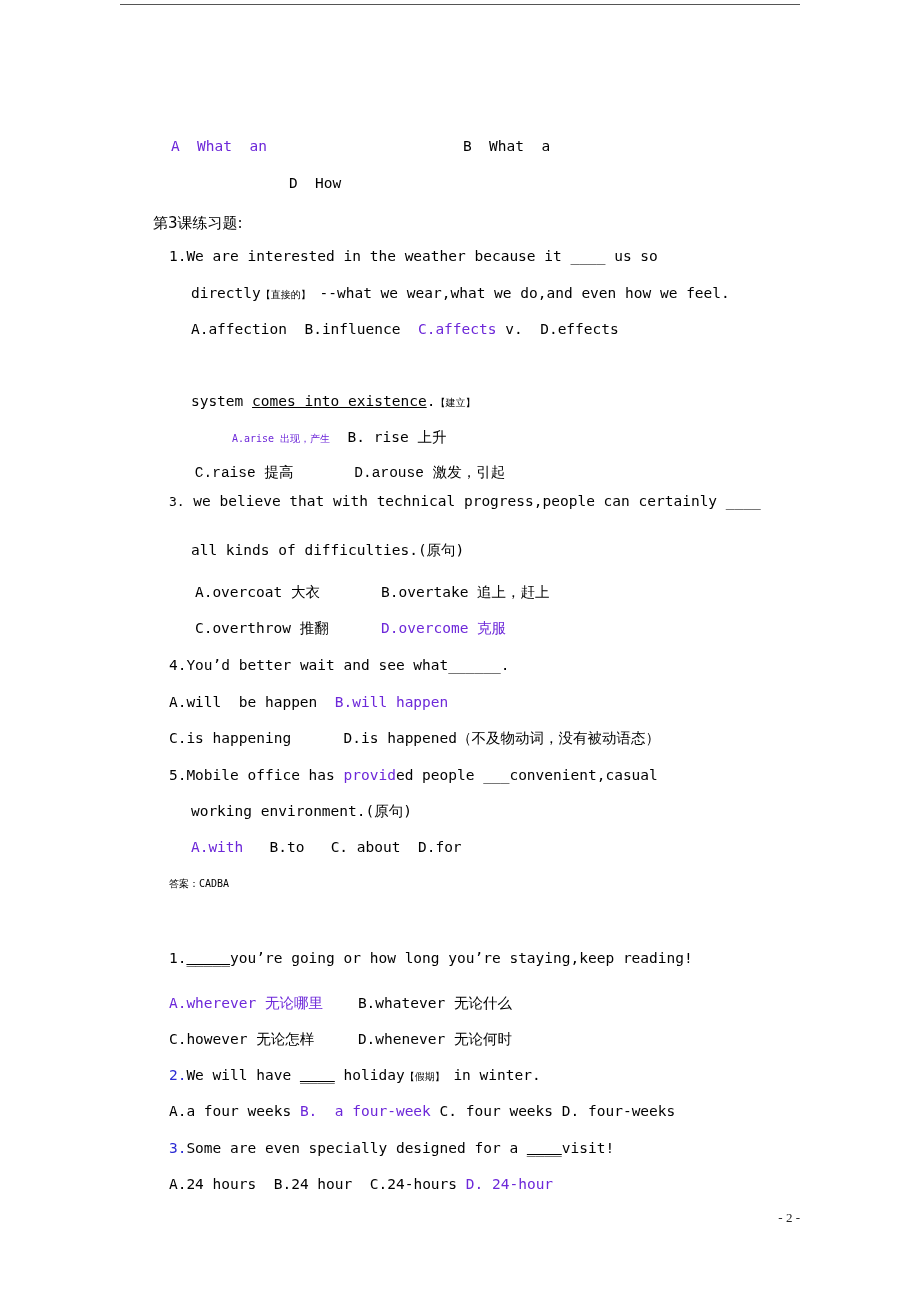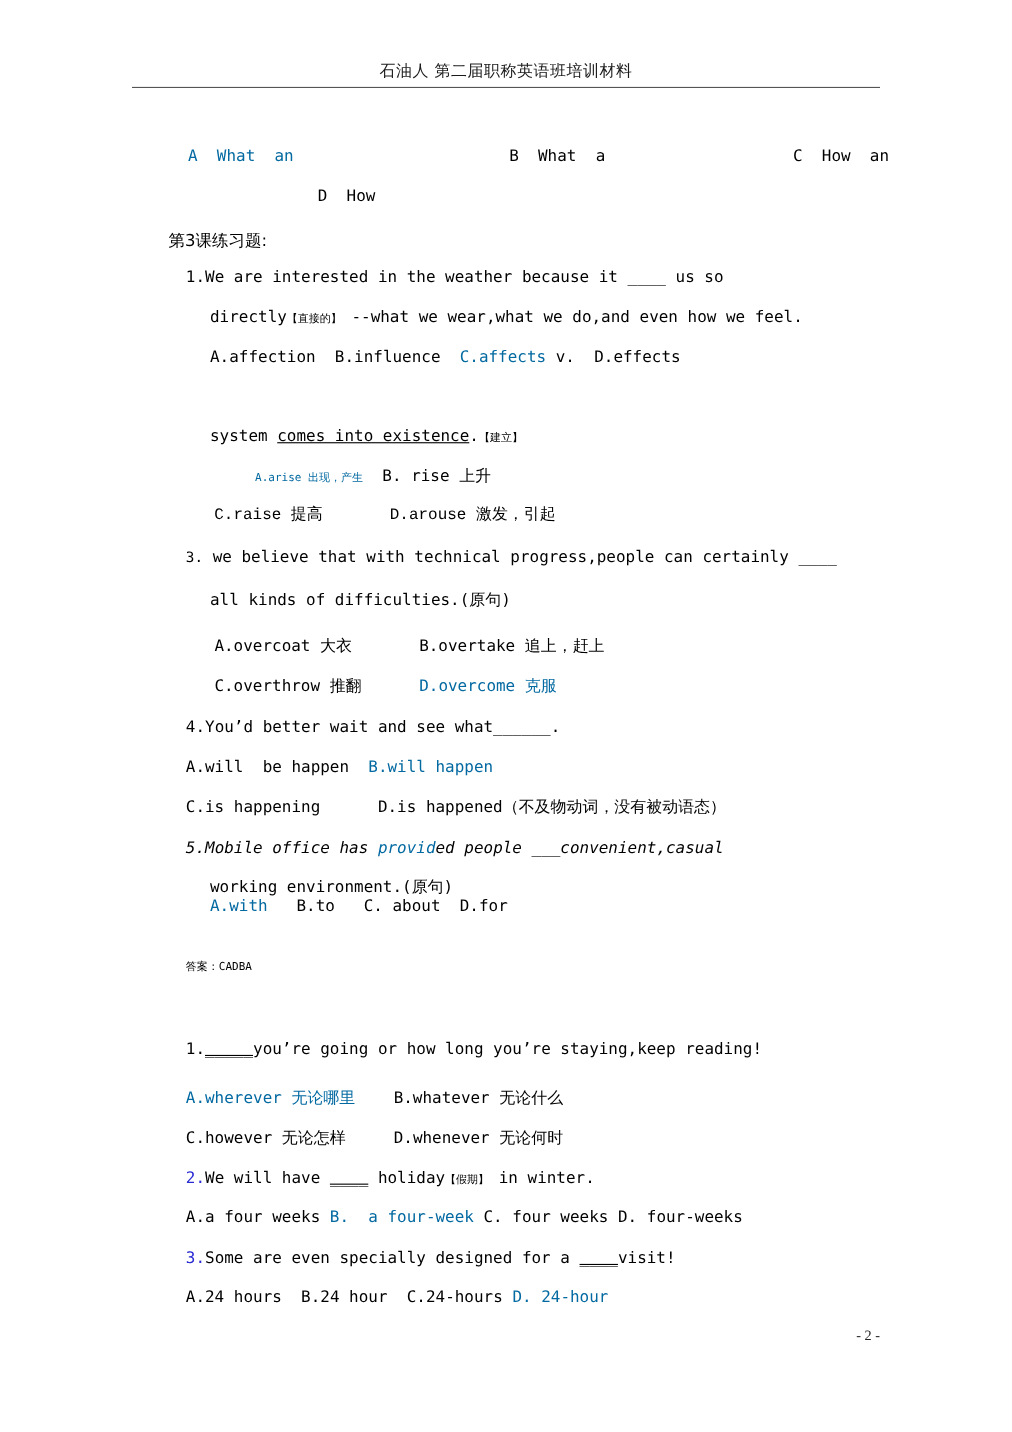--- a/index.html
+++ b/index.html
@@ -42,21 +42,21 @@
     font-family: "DejaVu Sans Mono", "Liberation Mono", monospace;
     font-size: 14.5px;
     line-height: 1.0;
     white-space: pre;
     color: #000;
   }
   .cn {
     font-family: "DejaVu Sans", "Liberation Sans", sans-serif;
     font-size: 10px;
   }
-  .magenta { color: #0369a1; }
+  .magenta { color: #6d28d9; }
   .blue    { color: #2b2bd4; }
   .u       { text-decoration: underline; }
   .blank   { text-decoration: underline; }
 
   
   .row { position: absolute; white-space: pre; }
 
   .page-num {
     position: absolute;
     right: 120px;
@@ -65,33 +65,27 @@
     font-size: 13px;
     color: #222;
     white-space: pre;
   }
 </style>
 </head>
 <body>
 
 <div class="page">
 
-  <div class="header">
-    <div>石油人    第二届职称英语班培训材料</div>
-  </div>
   <div class="header-rule"></div>
 
   <div class="row line" style="left:136px; top:120px;">
     <span class="magenta">A  What  an</span>
   </div>
   <div class="row line" style="left:428px; top:120px;">
     <span>B  What  a</span>
-  </div>
-  <div class="row line" style="left:686px; top:120px;">
-    <span>C  How  an</span>
   </div>
   <div class="row line" style="left:254px; top:157px;">
     <span>D  How</span>
   </div>
 
   <div class="row cn" style="left:134px; top:192px; font-size:15px;">
     <span>第3课练习题:</span>
   </div>
 
   <div class="row line" style="left:134px; top:230px;">
@@ -107,21 +101,21 @@
   <div class="row line" style="left:156px; top:375px;">
     <span>system </span><span class="u">comes into existence</span><span>.</span><span class="cn">【建立】</span>
   </div>
   <div class="row line" style="left:160px; top:411px;">
     <span class="magenta cn" style="font-family:'DejaVu Sans Mono','Liberation Mono',monospace;margin-left:37px;">A.arise 出现，产生</span><span>  </span><span>B. rise 上升</span>
   </div>
   <div class="row line" style="left:160px; top:447px;font-family:Liberation Mono, monospace;">
     <span>C.raise 提高</span><span>       </span><span>D.arouse 激发，引起</span>
   </div>
 
-  <div class="row line" style="left:134px; top:485px;">
+  <div class="row line" style="left:134px; top:475px;">
     <span style="font-size:13px;">3.</span><span> we believe that with technical progress,people can certainly ____</span>
   </div>
   <div class="row line" style="left:156px; top:524px;">
     <span>all kinds of difficulties.(原句)</span>
   </div>
   <div class="row line" style="left:160px; top:566px;">
     <span>A.overcoat 大衣</span><span>       </span><span>B.overtake 追上，赶上</span>
   </div>
   <div class="row line" style="left:160px; top:602px;">
     <span>C.overthrow 推翻</span><span>      </span><span class="magenta">D.overcome 克服</span>
@@ -130,27 +124,27 @@
   <div class="row line" style="left:134px; top:639px;">
     <span>4.</span><span>You’d better wait and see what______.</span>
   </div>
   <div class="row line" style="left:134px; top:676px;">
     <span>A.will  be happen</span><span>  </span><span class="magenta">B.will happen</span>
   </div>
   <div class="row line" style="left:134px; top:712px;text-align:right;">
     <span>C.is happening</span><span>      </span><span>D.is happened（不及物动词，没有被动语态）</span>
   </div>
 
-  <div class="row line" style="left:134px; top:749px;font-style:italic;">
+  <div class="row line" style="left:134px; top:749px;">
     <span>5.</span><span>Mobile office has </span><span class="magenta">provid</span><span>ed people ___convenient,casual</span>
   </div>
   <div class="row line" style="left:156px; top:785px;">
     <span>working environment.(原句)</span>
   </div>
-  <div class="row line" style="left:156px; top:802px;">
+  <div class="row line" style="left:156px; top:821px;">
     <span class="magenta">A.with</span><span>   </span><span>B.to</span><span>   </span><span>C. about</span><span>  </span><span>D.for</span>
   </div>
 
   <div class="row line" style="left:134px; top:856px;">
     <span class="cn" style="font-family:'DejaVu Sans Mono','Liberation Mono',monospace;">答案：CADBA</span>
   </div>
 
 
   <div class="row line" style="left:134px; top:932px;">
     <span>1.</span><span class="blank">_____</span><span>you’re going or how long you’re staying,keep reading!</span>

